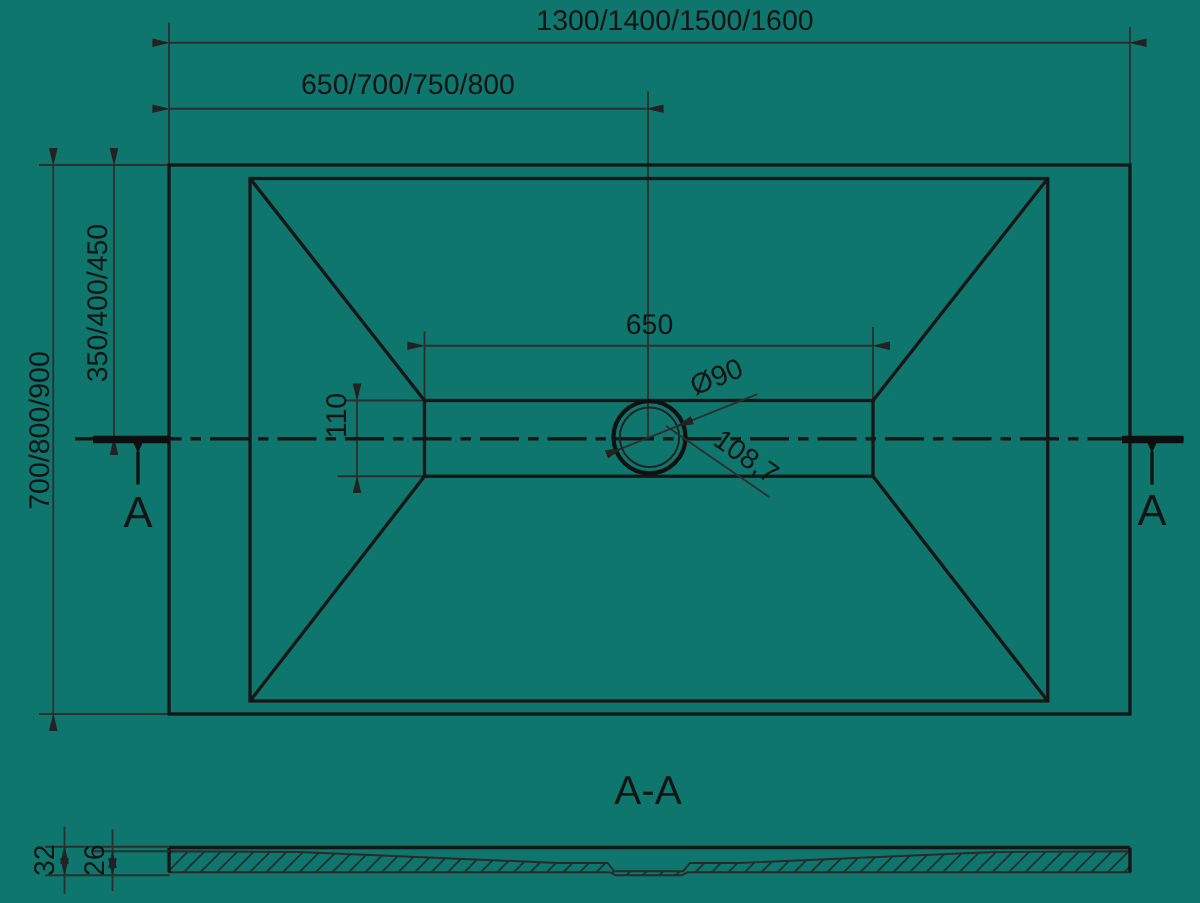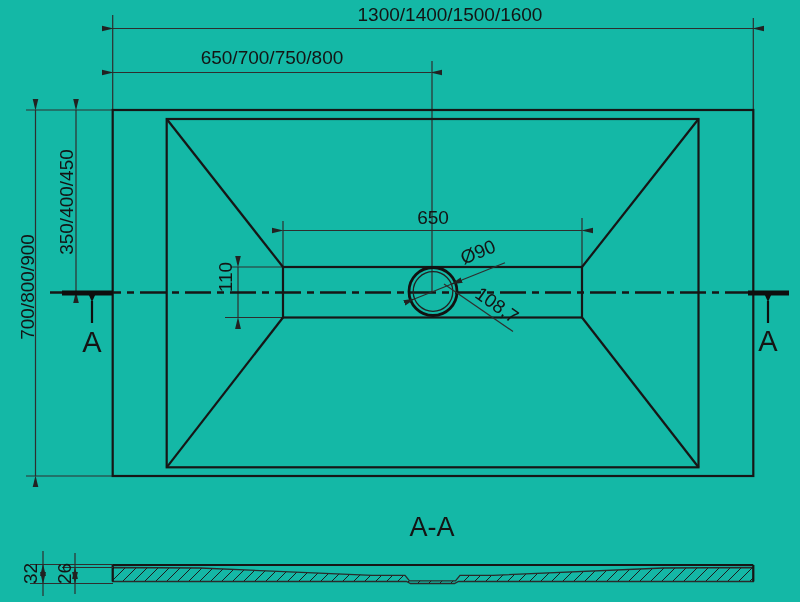--- a/index.html
+++ b/index.html
@@ -8,21 +8,21 @@
     background: #ffffff;
     width: 800px;
     height: 602px;
     overflow: hidden;
     font-family: "Liberation Sans", sans-serif;
   }
   #stage {
     position: relative;
     width: 800px;
     height: 602px;
-    background: #14b8a6;
+    background: #0f766e;
   }
   svg { display: block; }
   text {
     fill: #141414;
     font-family: "Liberation Sans", sans-serif;
   }
   .dim-text { font-size: 19px; }
   .marker-text { font-size: 29px; }
   .title-text { font-size: 27px; }
   .thick { stroke: #161616; stroke-width: 2.2; fill: none; }

